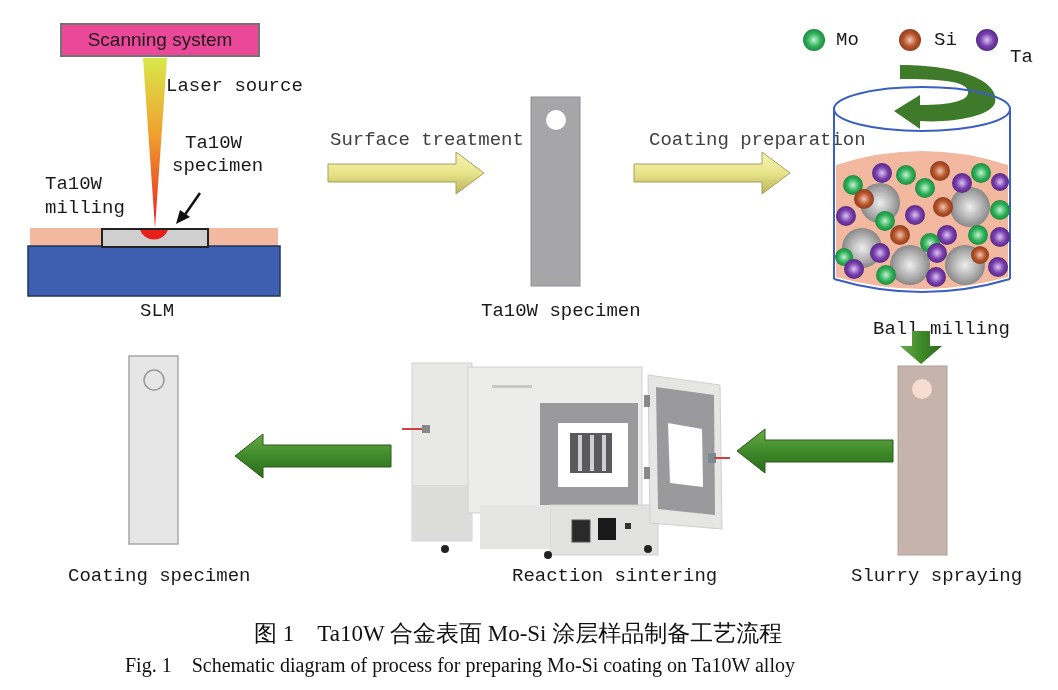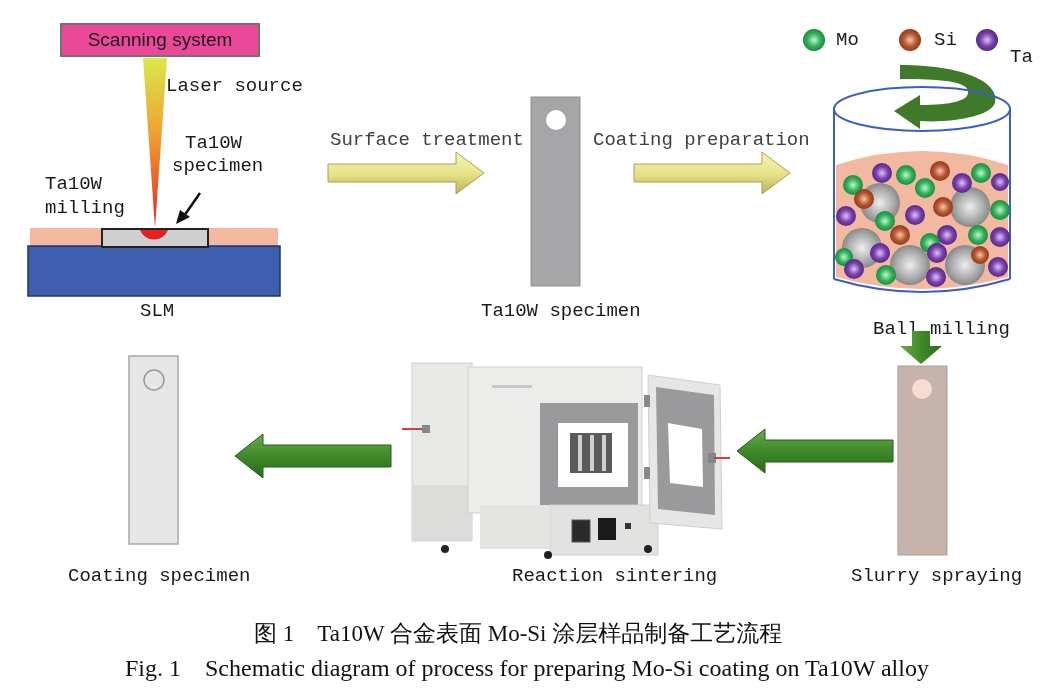--- a/index.html
+++ b/index.html
@@ -52,21 +52,21 @@
   <defs>
     <linearGradient id="yarrow" x1="0" y1="0" x2="0" y2="1">
       <stop offset="0" stop-color="#f6f4b8"></stop>
       <stop offset="0.5" stop-color="#e8e48a"></stop>
       <stop offset="1" stop-color="#b9b35a"></stop>
     </linearGradient>
   </defs>
   <polygon points="2,14 130,14 130,2 158,23 130,44 130,32 2,32" fill="url(#yarrow)" stroke="#a8a05a" stroke-width="1"></polygon>
 </svg>
 
-<div class="lbl red" style="left:593px;top:129px;">Coating preparation</div>
+<div class="lbl red" style="left:649px;top:129px;">Coating preparation</div>
 <svg style="left:632px;top:150px;" width="160" height="46">
   <polygon points="2,14 130,14 130,2 158,23 130,44 130,32 2,32" fill="url(#yarrow)" stroke="#a8a05a" stroke-width="1"></polygon>
 </svg>
 
 <svg style="left:530px;top:96px;" width="52" height="192">
   <rect x="1" y="1" width="49" height="189" fill="#a6a6a8" stroke="#909090" stroke-width="1"></rect>
   <circle cx="26" cy="24" r="10" fill="#ffffff"></circle>
 </svg>
 <div class="lbl" style="left:481px;top:300px;">Ta10W specimen</div>
 
@@ -219,13 +219,13 @@
 </svg>
 <div class="lbl" style="left:493px;top:565px;margin-left:19px;">Reaction sintering</div>
 
 <svg style="left:128px;top:355px;" width="52" height="192">
   <rect x="1" y="1" width="49" height="188" fill="#e6e6e6" stroke="#a8a8a8" stroke-width="1.5"></rect>
   <circle cx="26" cy="25" r="10" fill="none" stroke="#999" stroke-width="1.5"></circle>
 </svg>
 <div class="lbl" style="left:68px;top:565px;">Coating specimen</div>
 
 <div class="cap" style="left:254px;top:618px;font-size:23px;">图 1　Ta10W 合金表面 Mo-Si 涂层样品制备工艺流程</div>
-<div class="cap" style="left:125px;top:652px;font-size:24px;">Fig. 1　Schematic diagram of process for preparing Mo-Si coating on Ta10W alloy</div>
+<div class="cap" style="left:125px;top:652px;font-size:20px;">Fig. 1　Schematic diagram of process for preparing Mo-Si coating on Ta10W alloy</div>
 
 </body></html>

